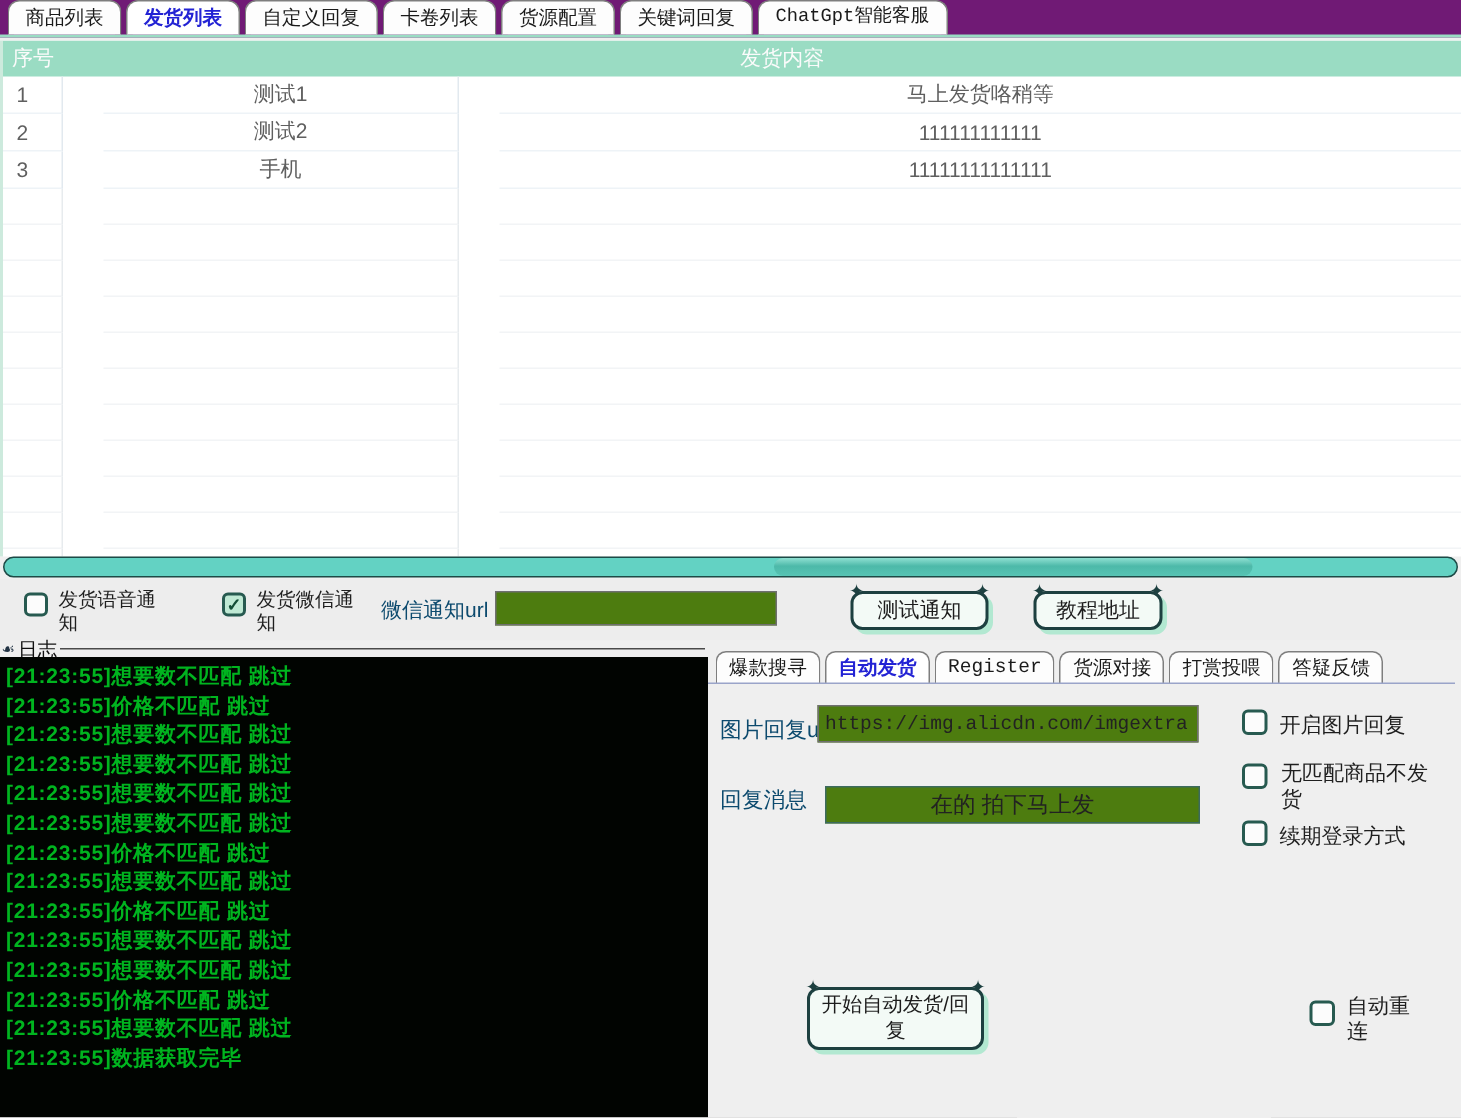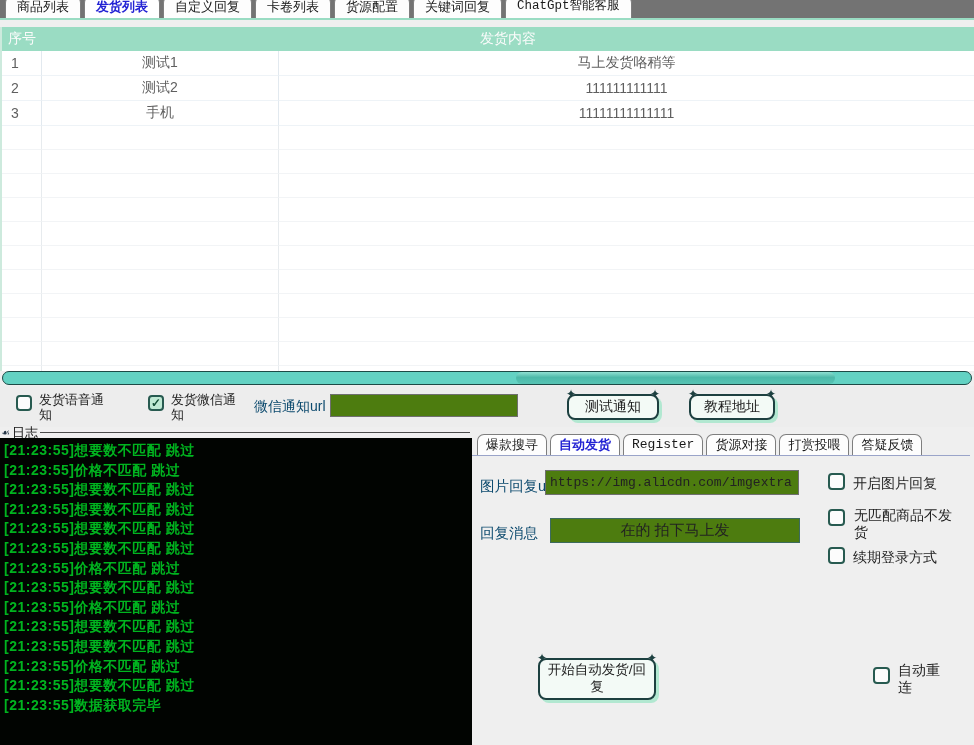--- a/index.html
+++ b/index.html
@@ -4,39 +4,39 @@
 <style>
   * { margin:0; padding:0; box-sizing:border-box; }
   html,body { background:#d8d8d8; }
   .screen {
     position:relative; width:974px; height:745px; overflow:hidden;
     background:#efefef; font-family:"Liberation Sans", sans-serif; color:#333;
   }
 
   
   .main-tabbar {
-    position:absolute; top:0; left:0; right:0; height:20px;
-    background:#737373; display:flex; align-items:flex-end; padding-left:5px;
+    position:absolute; top:0; left:0; right:0; height:25px;
+    background:#701a75; display:flex; align-items:flex-end; padding-left:5px;
     border-bottom:2px solid #9adcc3;
   }
   .tab {
     height:23px; line-height:21px; padding:0 11px; margin-right:3px;
     background:#fdfdfd; border:1px solid #7e7e7e; border-bottom:none;
     border-radius:8px 8px 0 0; font-size:13px; color:#1a1a1a; cursor:pointer;
     white-space:nowrap;
   }
   .tab.active { color:#2323d4; font-weight:bold; background:#ffffff; }
   .tab.mono { font-family:"Liberation Mono", monospace; font-size:12.5px; }
 
   
   .table-area {
     position:absolute; top:27px; left:0; width:974px; height:344px;
     background:#ffffff; overflow:hidden; border-left:2px solid #cdeadd;
   }
-  .trow { display:flex; width:100%; }
+  .trow { display:flex; width:100%;gap:27px; }
   .trow .c1 { width:40px; }
   .trow .c2 { width:237px; }
   .trow .c3 { flex:1; }
   .thead { height:24px; background:#9adcc3; }
   .thead .cell {
     color:#fbfbfb; font-size:14px; display:flex; align-items:center; justify-content:center;
   }
   .tbody-row { height:25px; }
   .tbody-row .cell {
     font-size:14px; color:#5f5f5f; display:flex; align-items:center; justify-content:center;
@@ -262,21 +262,21 @@
     </div>
     <div class="rtab-rule"></div>
 
     <span class="field-label" style="left:8px; top:50px; font-size:14.5px;">图片回复url</span>
     <input class="text-input mono-input" style="left: 73px; top: 43px; width: 254px; height: 25px;" value="https://img.alicdn.com/imgextra">
 
     <span class="cb" style="left:356px; top:46px; width:17px; height:17px;">✓</span>
     <span class="rp-cb-label" style="left:381px; top:48px;">开启图片回复</span>
 
     <span class="field-label" style="left:8px; top:97px; font-size:14.5px;">回复消息</span>
-    <input class="text-input center-input" style="left: 78px; top: 91px; width: 250px; height: 25px;" value="在的 拍下马上发">
+    <input class="text-input center-input" style="left: 78px; top: 97px; width: 250px; height: 25px;" value="在的 拍下马上发">
 
     <span class="cb" style="left:356px; top:82px; width:17px; height:17px;">✓</span>
     <span class="rp-cb-label" style="left:382px; top:80px; width:100px;">无匹配商品不发货</span>
 
     <span class="cb" style="left:356px; top:120px; width:17px; height:17px;">✓</span>
     <span class="rp-cb-label" style="left:381px; top:122px;">续期登录方式</span>
 
     <button class="cute-btn" style="left:66px; top:231px; width:118px; padding:2px 4px; font-size:13.5px; line-height:1.25;">开始自动发货/回复</button>
 
     <span class="cb" style="left:401px; top:240px; width:17px; height:17px;">✓</span>

